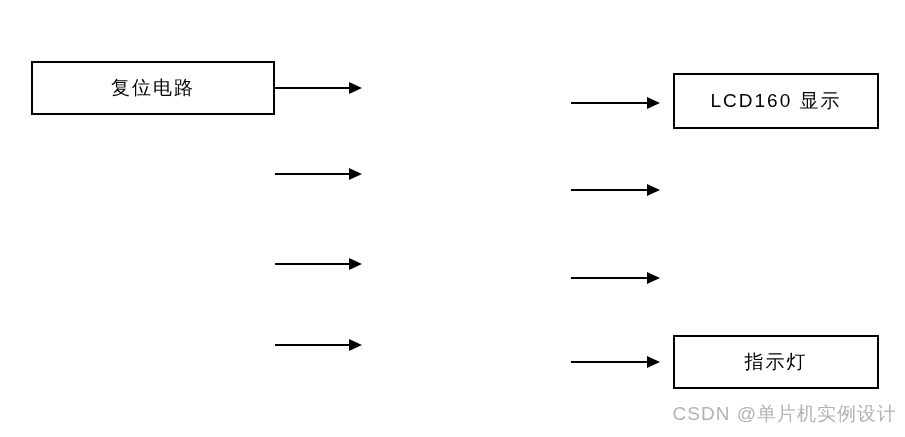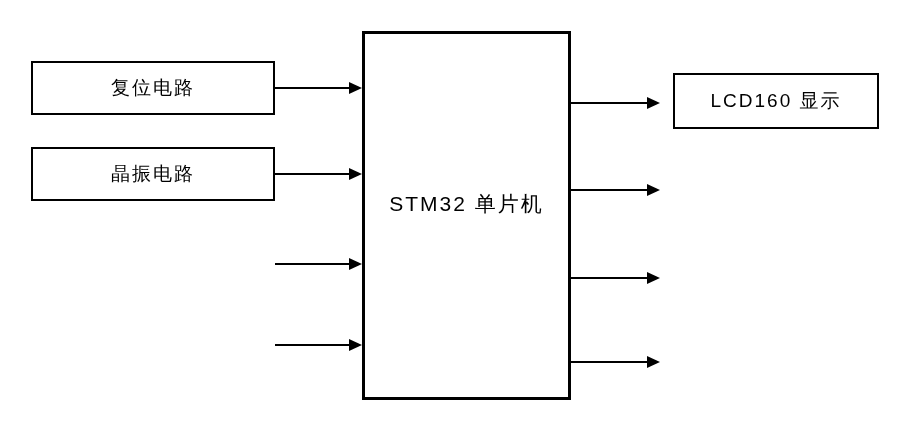--- a/index.html
+++ b/index.html
@@ -66,44 +66,38 @@
   }
 </style>
 </head>
 <body>
 
 <div class="canvas">
 
   <div class="box left-box" style="top:61px">
     <span>复位电路</span>
   </div>
-  <div class="box left-box" style="top:147px">
-    <span>晶振电路</span>
-  </div>
 
   <div class="arrow in-arrow" style="top:82px">
     <div class="shaft"></div>
     <div class="head"></div>
   </div>
   <div class="arrow in-arrow" style="top:168px">
     <div class="shaft"></div>
     <div class="head"></div>
   </div>
   <div class="arrow in-arrow" style="top:258px">
     <div class="shaft"></div>
     <div class="head"></div>
   </div>
   <div class="arrow in-arrow" style="top:339px">
     <div class="shaft"></div>
     <div class="head"></div>
   </div>
 
-  <div class="box center-box">
-    <span>STM32 单片机</span>
-  </div>
 
   <div class="arrow out-arrow" style="top:97px">
     <div class="shaft"></div>
     <div class="head"></div>
   </div>
   <div class="arrow out-arrow" style="top:184px">
     <div class="shaft"></div>
     <div class="head"></div>
   </div>
   <div class="arrow out-arrow" style="top:272px">
@@ -111,15 +105,19 @@
     <div class="head"></div>
   </div>
   <div class="arrow out-arrow" style="top:356px">
     <div class="shaft"></div>
     <div class="head"></div>
   </div>
 
   <div class="box right-box" style="top:73px;height:56px">
     <span>LCD160 显示</span>
   </div>
+  <div class="box right-box" style="top:335px;height:54px">
+    <span>指示灯</span>
+  </div>
 
+  <div class="watermark">CSDN @单片机实例设计</div>
 
 </div>
 
 </body></html>

